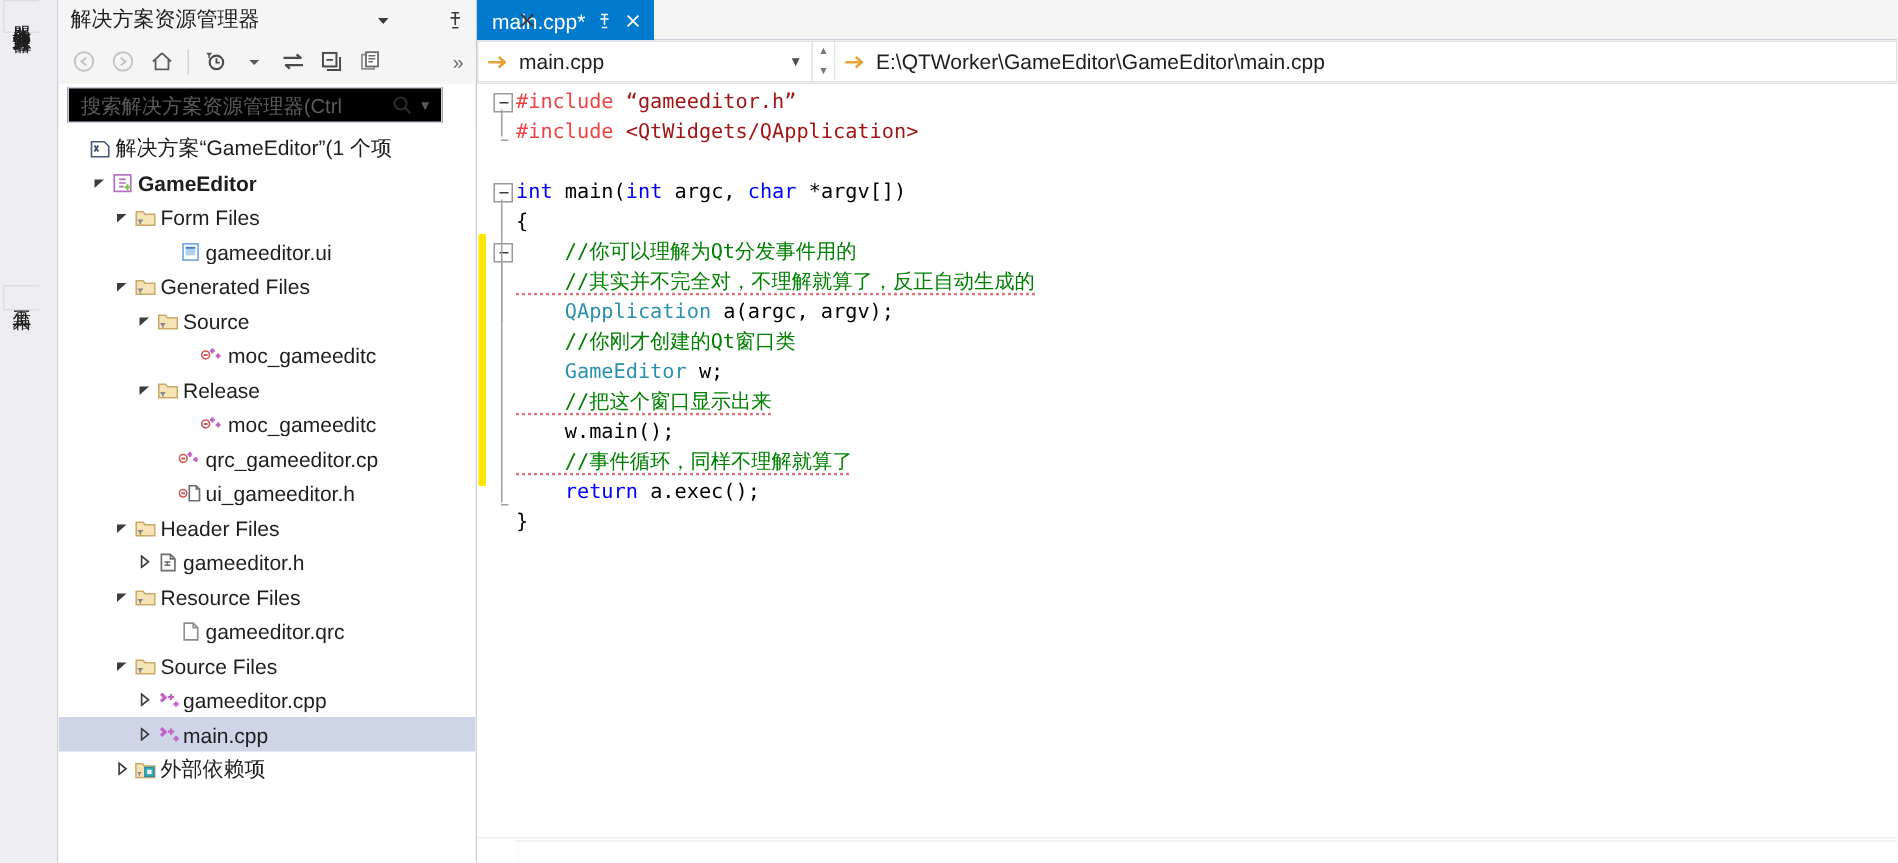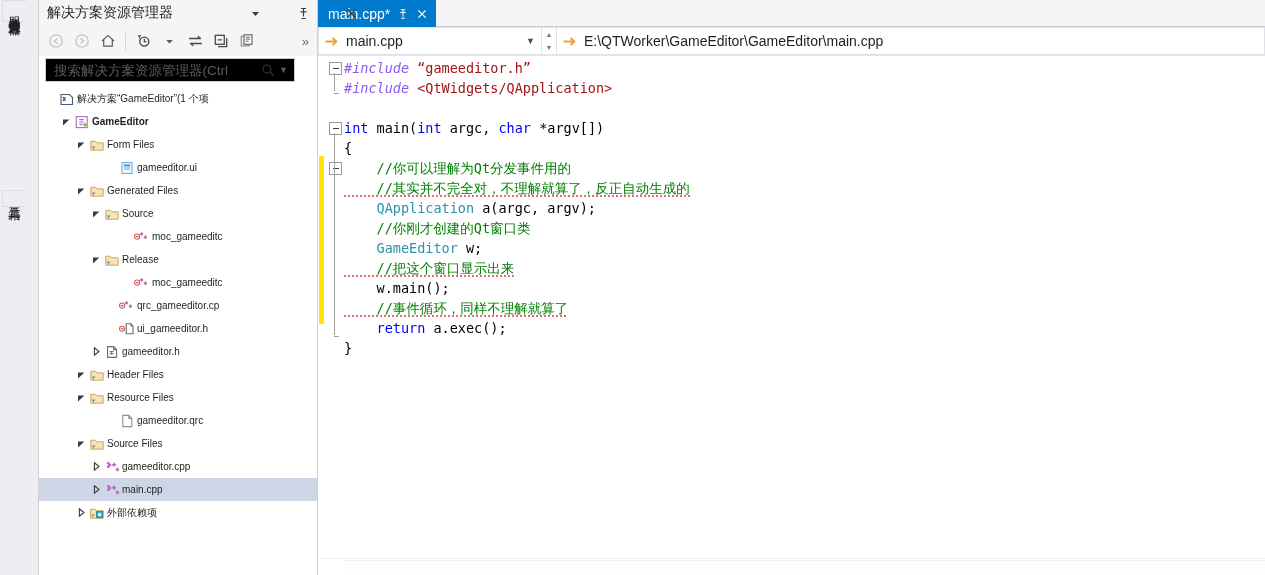--- a/index.html
+++ b/index.html
@@ -87,21 +87,21 @@
     font-family:"Liberation Sans","DejaVu Sans",sans-serif;
     font-size:13.5px;color:#5b5b5b;background:transparent;
   }
   .sln-search input::placeholder{color:#5b5b5b;opacity:1;}
   .srch-ic{color:#2b2b2b;display:flex;align-items:center;}
   .srch-caret{color:#5b5b5b;font-size:9px;padding:0 3px 0 4px;}
 
   .tree{flex:1 1 auto;overflow:hidden;padding-top:2px;background:#fff;}
   .row{
     height:23px;display:flex;align-items:center;
-    white-space:nowrap;font-size:10px;color:#1e1e1e;
+    white-space:nowrap;font-size:14px;color:#1e1e1e;
     padding-right:4px;
   }
   .row.sel{background:#cdd5e6;}
   .tw{width:13px;flex:0 0 13px;display:flex;align-items:center;justify-content:center;color:#3c3c3c;}
   .ic{width:19px;flex:0 0 19px;display:flex;align-items:center;justify-content:center;}
   .lbl{overflow:hidden;text-overflow:clip;}
   .row.bold .lbl{font-weight:bold;}
 
   
   .editor{flex:1 1 auto;display:flex;flex-direction:column;min-width:0;background:#fff;}
@@ -144,21 +144,21 @@
   .fold .tick{position:absolute;left:8px;width:5px;height:1px;background:#a0a0a0;}
 
   .codetext{
     flex:1 1 auto;position:relative;overflow:hidden;
     font-family:"DejaVu Sans Mono","Liberation Mono",monospace;
     font-size:13.5px;line-height:20px;padding-top:2px;
   }
   .cl{height:20px;white-space:pre;}
   .kw{color:#0000ff;}
   .str{color:#a31515;}
-  .pp{color:#8b5cf6;font-style:italic;}
+  .pp{color:#ef4444;}
   .cm{color:#008000;}
   .ty{color:#2b91af;}
   .pl{color:#000000;}
   .squig{
     background-repeat:repeat-x;background-position:0 100%;
     background-size:4px 3px;
     background-image:radial-gradient(circle at 1px 2.4px,#e06c75 1.1px,transparent 1.2px);
     padding-bottom:1px;
   }
   .hscroll{
@@ -399,47 +399,47 @@
             <svg width="17" height="16" viewBox="0 0 17 16">
               <circle cx="3" cy="7.8" r="2.5" fill="#fff" stroke="#d05a5a" stroke-width="1.1"></circle>
               <path d="M1.8 7.8h2.5" stroke="#d05a5a" stroke-width="1.3"></path>
               <path d="M7.2 2.8h4.6l2.2 2.2v7.8H7.2z" fill="#fff" stroke="#6b6b70" stroke-width="1.1"></path>
               <path d="M11.8 2.8v2.2h2.2" fill="none" stroke="#6b6b70" stroke-width="1"></path>
             </svg>
           </span>
           <span class="lbl">ui_gameeditor.h</span>
         </div>
         <div class="row">
+          <span class="tw" style="margin-left: 36px;">
+            <svg width="9" height="9" viewBox="0 0 9 9">
+              <path d="M1 2.6 L7.4 2.6 L1 8.4z" fill="#3c3c3c"></path>
+            </svg>
+          </span>
+          <span class="ic">
+            <svg width="17" height="16" viewBox="0 0 17 16">
+              <path d="M1.8 4.2h4.6l1.3 1.6h6.5v7.4H1.8z" fill="#f5e2b5" stroke="#c9a96a" stroke-width="1"></path>
+              <path d="M2.6 9.4h4l-1.6 1.9v1.6l-1-0.7v-0.9z" fill="#8a8a8e"></path>
+            </svg>
+          </span>
+          <span class="lbl">Header Files</span>
+        </div>
+        <div class="row">
           <span class="tw" style="margin-left: 51px;">
             <svg width="9" height="9" viewBox="0 0 9 9">
               <path d="M2.4 0.8 L7 4.5 L2.4 8.2z" fill="none" stroke="#3c3c3c" stroke-width="1.1"></path>
             </svg>
           </span>
           <span class="ic">
             <svg width="17" height="16" viewBox="0 0 17 16">
               <path d="M3.6 2.6h6l3 3v7.8h-9z" fill="#fff" stroke="#6b6b70" stroke-width="1.1"></path>
               <path d="M9.6 2.6v3h3" fill="none" stroke="#6b6b70" stroke-width="1.1"></path>
               <path d="M5.6 7.6h4M5.6 9.8h4M7.6 7v3.4" stroke="#6b6b70" stroke-width="1"></path>
             </svg>
           </span>
           <span class="lbl">gameeditor.h</span>
-        </div>
-        <div class="row">
-          <span class="tw" style="margin-left: 36px;">
-            <svg width="9" height="9" viewBox="0 0 9 9">
-              <path d="M1 2.6 L7.4 2.6 L1 8.4z" fill="#3c3c3c"></path>
-            </svg>
-          </span>
-          <span class="ic">
-            <svg width="17" height="16" viewBox="0 0 17 16">
-              <path d="M1.8 4.2h4.6l1.3 1.6h6.5v7.4H1.8z" fill="#f5e2b5" stroke="#c9a96a" stroke-width="1"></path>
-              <path d="M2.6 9.4h4l-1.6 1.9v1.6l-1-0.7v-0.9z" fill="#8a8a8e"></path>
-            </svg>
-          </span>
-          <span class="lbl">Header Files</span>
         </div>
         <div class="row">
           <span class="tw" style="margin-left: 36px;">
             <svg width="9" height="9" viewBox="0 0 9 9">
               <path d="M1 2.6 L7.4 2.6 L1 8.4z" fill="#3c3c3c"></path>
             </svg>
           </span>
           <span class="ic">
             <svg width="17" height="16" viewBox="0 0 17 16">
               <path d="M1.8 4.2h4.6l1.3 1.6h6.5v7.4H1.8z" fill="#f5e2b5" stroke="#c9a96a" stroke-width="1"></path>

